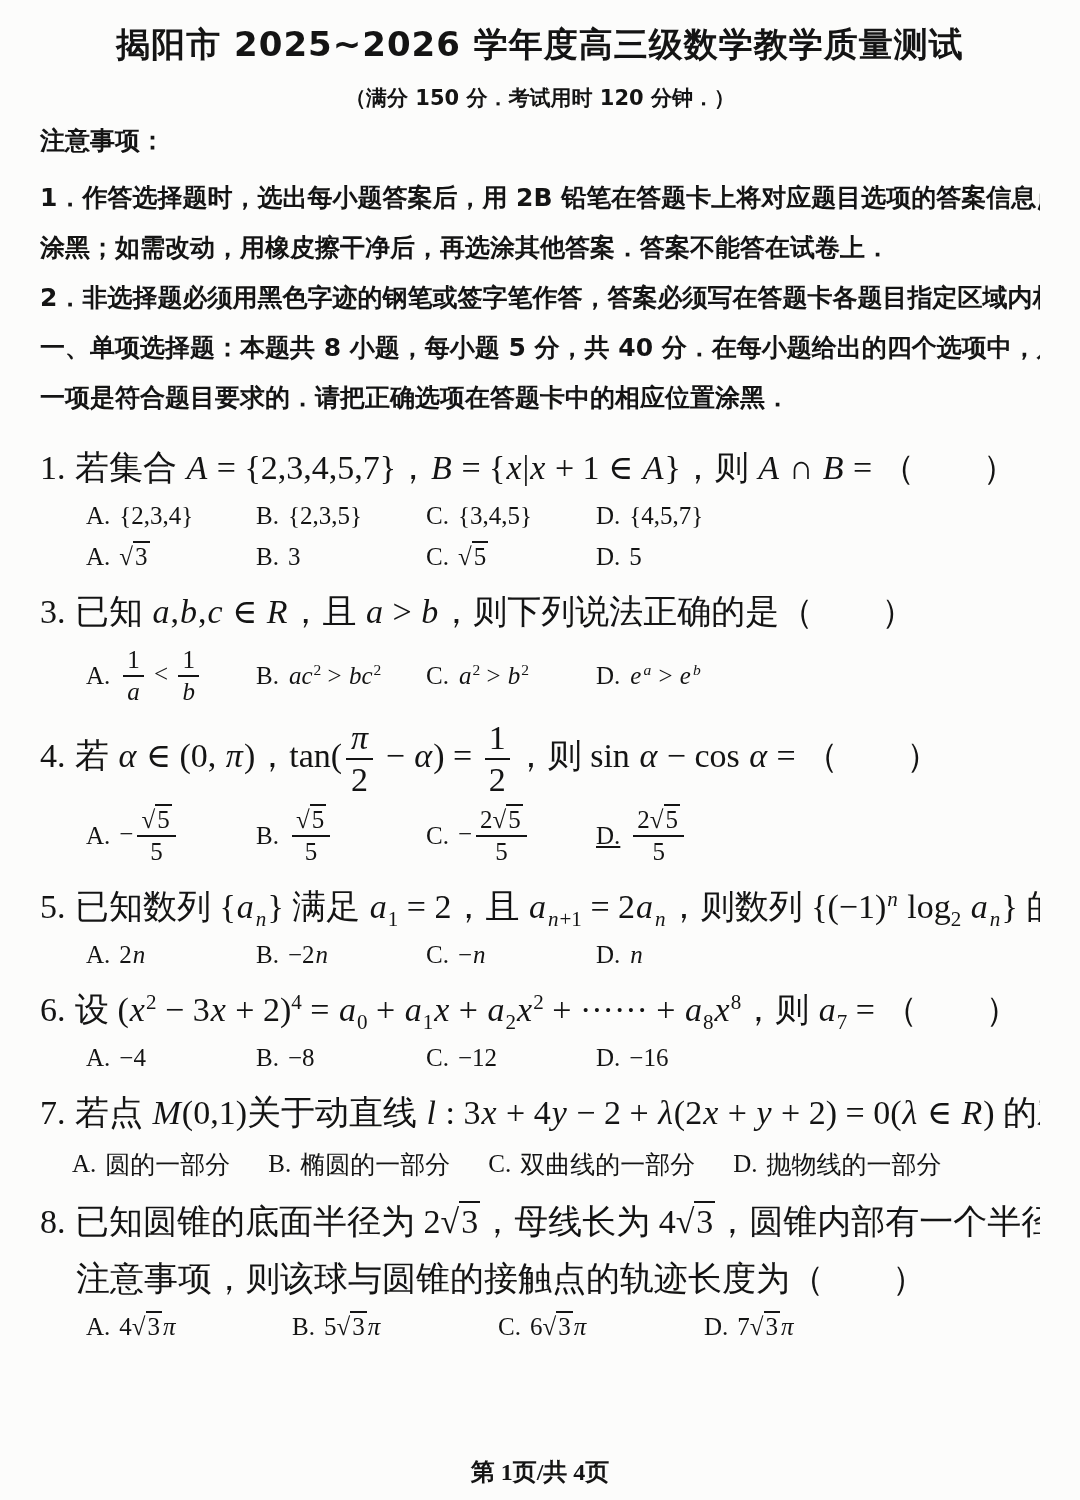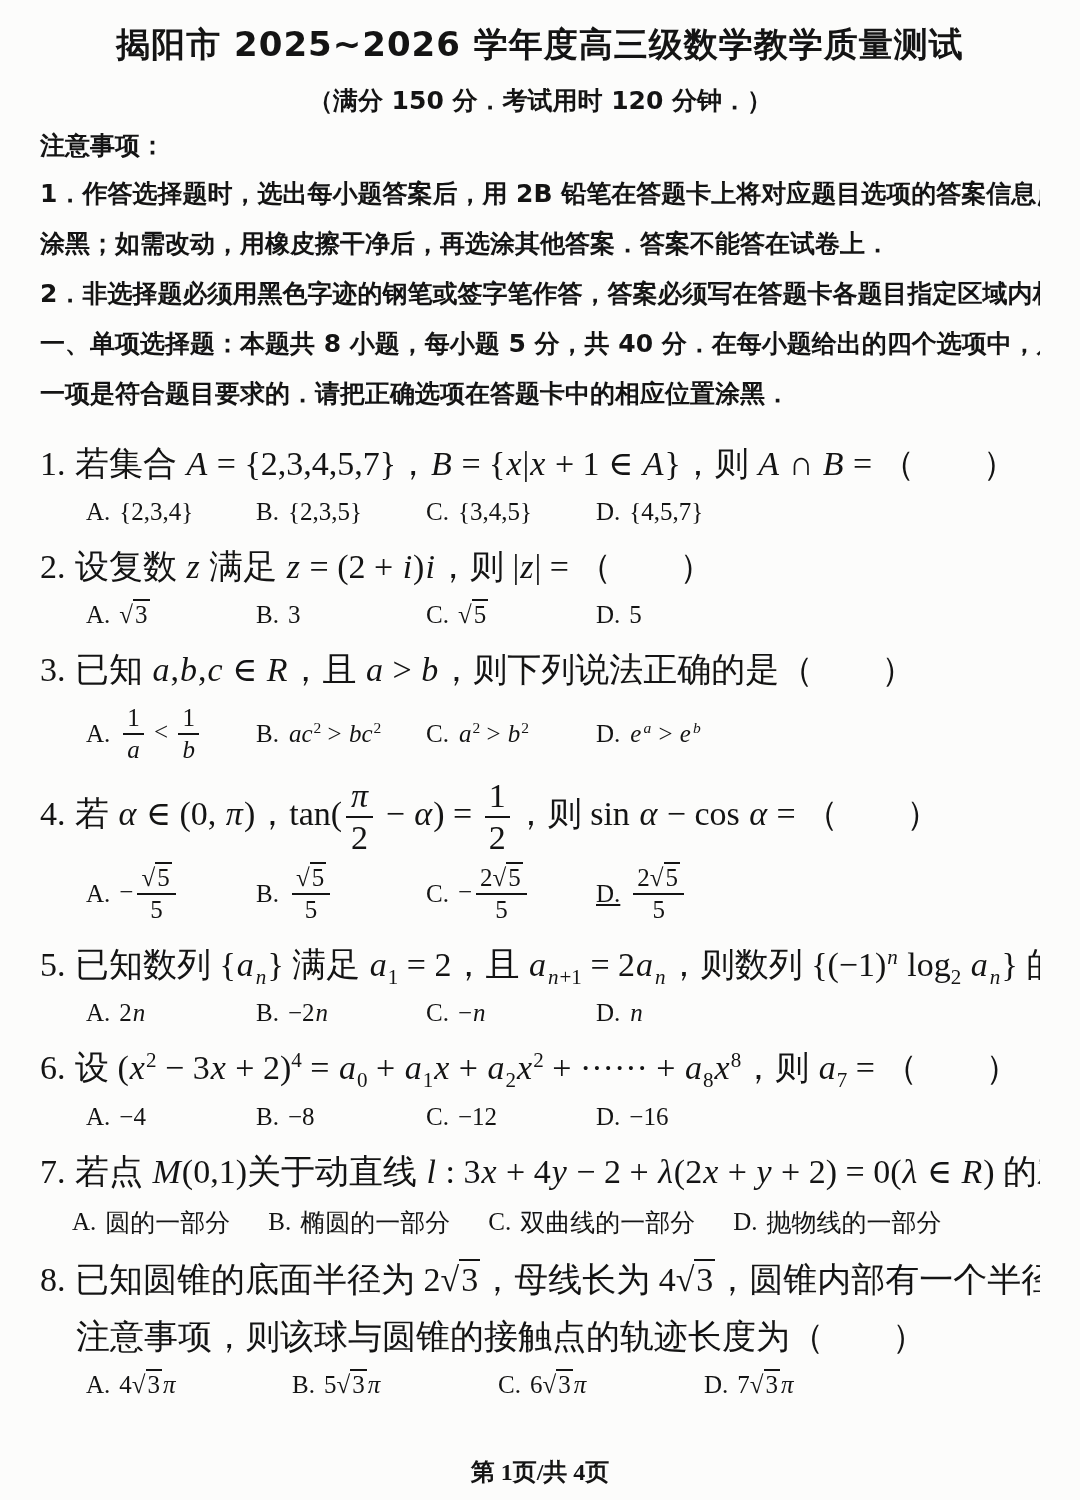--- a/index.html
+++ b/index.html
@@ -5,22 +5,22 @@
   html,body{margin:0;padding:0;}
   body{
     width:1080px;height:1500px;overflow:hidden;
     background:#fcfcfb;color:#141414;
     font-family:"Liberation Serif","DejaVu Serif",serif;
     display:flex;flex-direction:column;
   }
   .sheet{flex:1;display:flex;flex-direction:column;padding:18px 40px 0 40px;box-sizing:border-box;}
   .hdr-font{font-family:"DejaVu Sans","Liberation Sans",sans-serif;}
   .title{font-size:34px;font-weight:700;text-align:center;margin:4px 0 0;letter-spacing:1px;}
-  .subtitle{font-size:25px;font-weight:700;text-align:center;margin:16px 0 0;}
-  .notice-h{font-size:25px;font-weight:700;margin:12px 0 7px;}
+  .subtitle{font-size:21px;font-weight:700;text-align:center;margin:16px 0 0;}
+  .notice-h{font-size:25px;font-weight:700;margin:12px 0 16px;}
   .nline,.sline{font-size:25px;font-weight:700;line-height:50px;margin:0;}
   .clip{white-space:nowrap;overflow:hidden;}
   .questions{margin-top:4px;}
   .question{margin-top:13px;}
   .q-stem{font-size:34px;line-height:1.62;font-weight:500;}
   .q-stem2{padding-left:36px;margin-top:2px;}
   .q-num{display:inline-block;min-width:35px;}
   .q-opts{margin-top:7px;padding-left:46px;display:flex;align-items:center;font-size:25px;font-weight:500;}
   .opts-grid .opt{width:170px;flex:none;}
   .opts-wide .opt{width:206px;flex:none;}
@@ -67,21 +67,20 @@
             <span class="opt-label">C.</span>
             <span class="opt-body">{3,4,5}</span>
           </span>
           <span class="opt">
             <span class="opt-label">D.</span>
             <span class="opt-body">{4,5,7}</span>
           </span>
         </div>
       </div>
       <div class="question">
-        <div class="q-stem clip"><span class="q-num">2.</span><span>设复数 <span class="mi">z</span> 满足 <span class="mi">z</span> = (2 + <span class="mi">i</span>)<span class="mi">i</span>，则 |<span class="mi">z</span>| = （　　）</span></div>
         <div class="q-opts opts-grid">
           <span class="opt">
             <span class="opt-label">A.</span>
             <span class="opt-body"><span class="sqrt"><span class="rt">√</span><span class="rad">3</span></span></span>
           </span>
           <span class="opt">
             <span class="opt-label">B.</span>
             <span class="opt-body">3</span>
           </span>
           <span class="opt">

